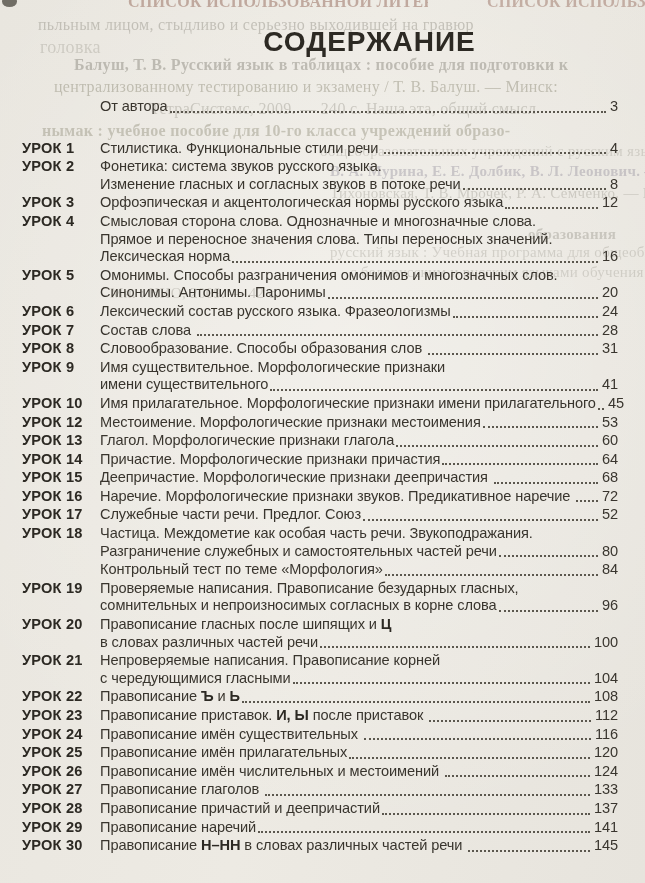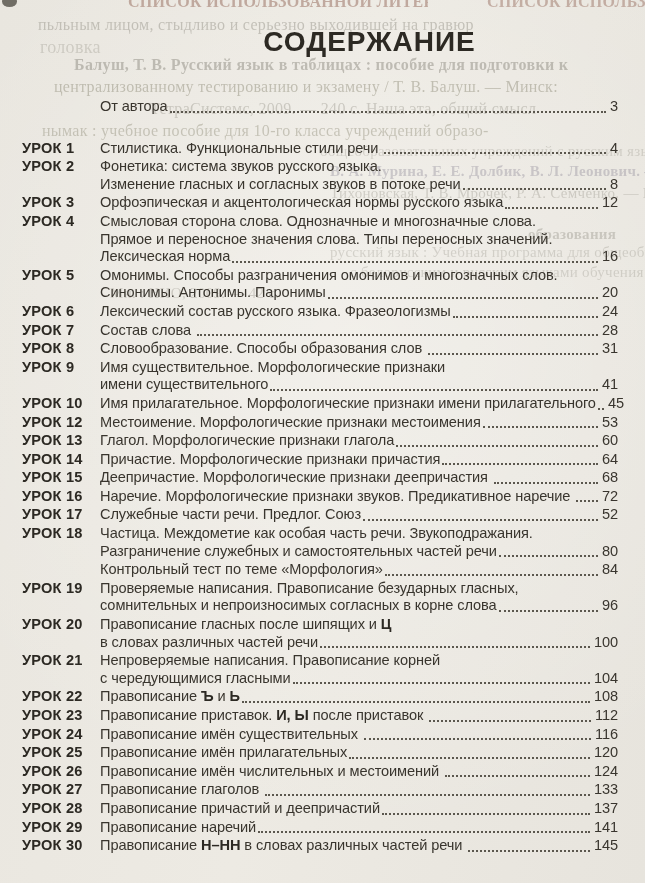--- a/index.html
+++ b/index.html
@@ -73,21 +73,21 @@
 
 <div class="page" style="--ink: #39352e; --label-ink: #2c2923; --leader-dots: #5b574e;">
   <div class="ghost-layer">
       <span class="ghost" style="left: 128px; top: -7px; width: 300px; font-size: 16px; color: rgb(156, 116, 102); opacity: 0.55; font-weight: bold;">СПИСОК ИСПОЛЬЗОВАННОЙ ЛИТЕРАТУРЫ</span>
       <span class="ghost" style="left: 487px; top: -7px; width: 158px; font-size: 16px; color: rgb(156, 116, 102); opacity: 0.5; font-weight: bold;">СПИСОК ИСПОЛЬЗОВ</span>
       <span class="ghost" style="left: 38px; top: 16px; width: 600px; font-size: 16px; color: rgb(154, 151, 141); opacity: 0.5;">пьльным лицом, стыдливо и серьезно выходившей на гравюр</span>
       <span class="ghost" style="left: 40px; top: 37px; width: 90px; font-size: 18px; color: rgb(163, 160, 150); opacity: 0.4;">головка</span>
       <span class="ghost" style="left: 74px; top: 56px; width: 571px; font-size: 16px; color: rgb(143, 140, 130); opacity: 0.5; font-weight: bold;">Балуш, Т. В. Русский язык в таблицах : пособие для подготовки к</span>
       <span class="ghost" style="left: 54px; top: 78px; width: 591px; font-size: 16px; color: rgb(148, 145, 127); opacity: 0.5;">централизованному тестированию и экзамену / Т. В. Балуш. — Минск:</span>
       <span class="ghost" style="left: 150px; top: 100px; width: 470px; font-size: 16px; color: rgb(154, 151, 141); opacity: 0.42;">ТетраСистемс, 2009. — 240 с.  Наша эта, общий смысл</span>
-      <span class="ghost" style="left: 42px; top: 122px; width: 600px; font-size: 16px; color: rgb(149, 146, 127); opacity: 0.45; font-weight: normal;">нымак : учебное пособие для 10-го класса учреждений образо-</span>
+      <span class="ghost" style="left: 42px; top: 122px; width: 600px; font-size: 16px; color: rgb(149, 146, 127); opacity: 0.45; font-weight: bold;">нымак : учебное пособие для 10-го класса учреждений образо-</span>
       <span class="ghost" style="left: 320px; top: 143px; width: 325px; font-size: 15px; color: rgb(157, 154, 144); opacity: 0.35;">общеобразовательных учреждений с русским языком обучения</span>
       <span class="ghost" style="left: 330px; top: 163px; width: 315px; font-size: 15px; color: rgb(147, 142, 155); opacity: 0.4; font-weight: bold;">В. А. Мурина, Е. Е. Долбик, В. Л. Леонович. — Минск :</span>
       <span class="ghost" style="left: 330px; top: 185px; width: 315px; font-size: 15px; color: rgb(154, 151, 141); opacity: 0.38;">Тихоновская, Т. В. Мрочек, Р. А. Семченко. — Минск : Нар.</span>
       <span class="ghost" style="left: 528px; top: 226px; width: 117px; font-size: 15px; color: rgb(154, 151, 141); opacity: 0.42; font-weight: bold;">образования</span>
       <span class="ghost" style="left: 330px; top: 244px; width: 315px; font-size: 15px; color: rgb(157, 154, 144); opacity: 0.35;">русский язык : Учебная программа для общеобразовательных уч-</span>
       <span class="ghost" style="left: 350px; top: 264px; width: 295px; font-size: 15px; color: rgb(157, 154, 144); opacity: 0.35;">с белорусским и русским языками обучения : 5–11 классы</span>
       <span class="ghost" style="left: 110px; top: 285px; width: 300px; font-size: 15px; color: rgb(154, 151, 141); opacity: 0.4;">Мн. : НИО, 2009. — 42 с.</span>
     </div>
   <div class="corner-smudge"></div>
   <div class="content">

